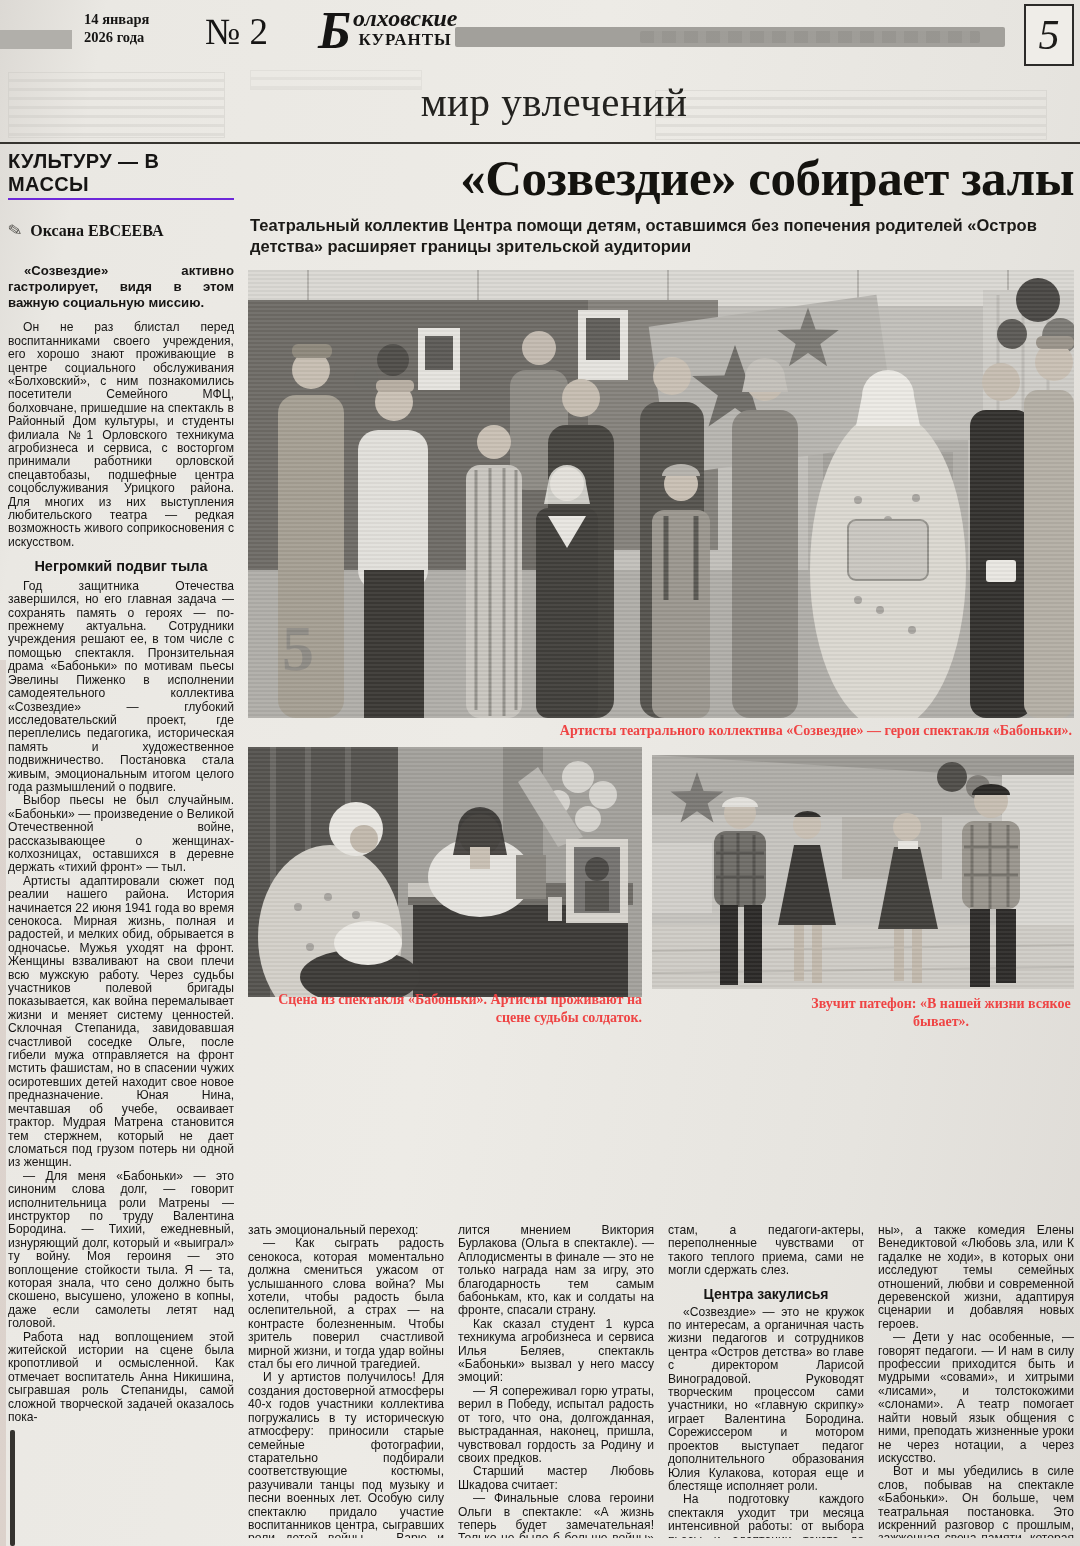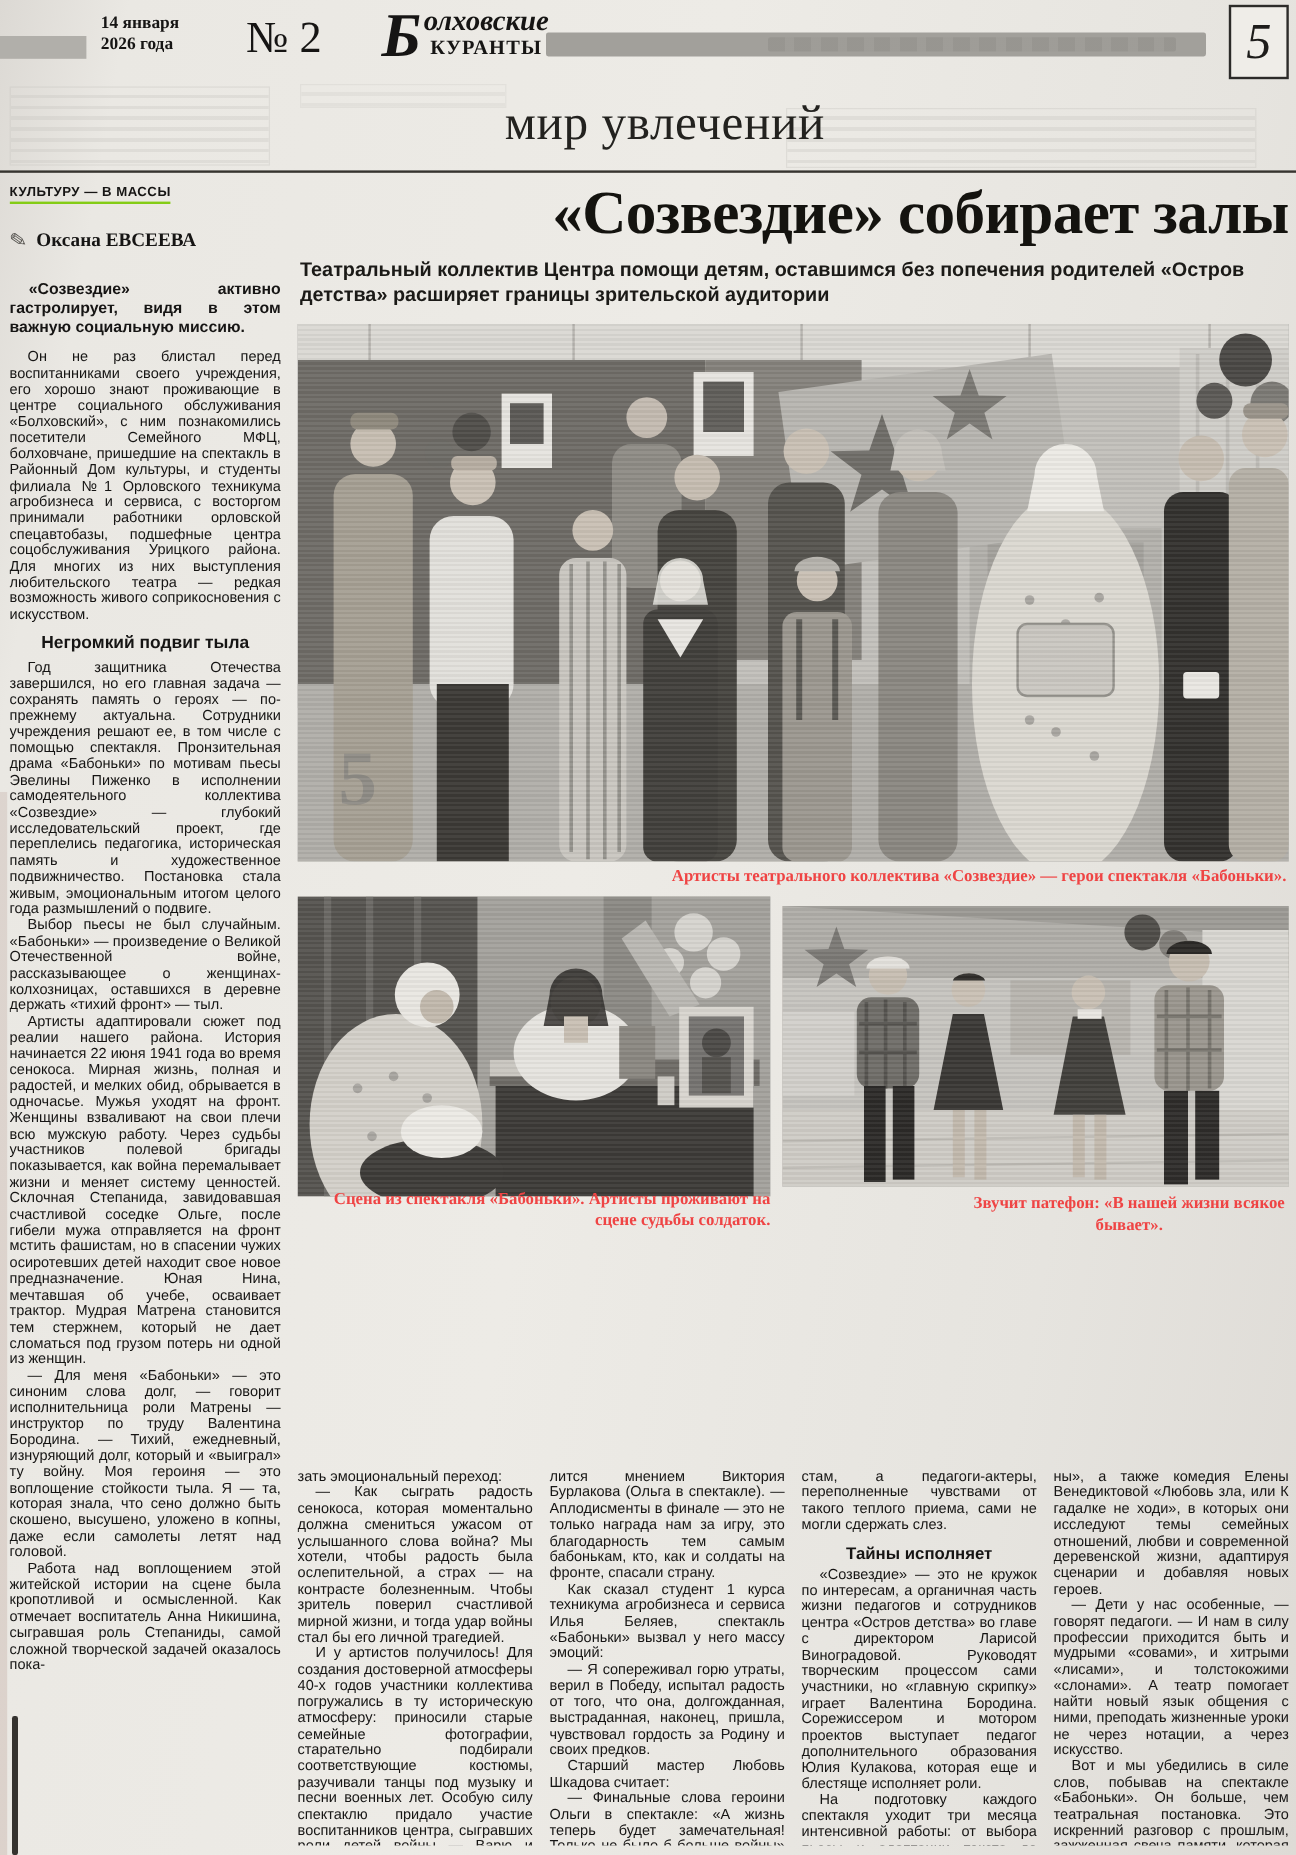--- a/index.html
+++ b/index.html
@@ -31,21 +31,21 @@
   .ghost{position:absolute;opacity:.35;border:1px solid #c5c3be;
     background:repeating-linear-gradient(180deg,transparent 0 6px,#c9c7c2 6px 9px);}
   .g1{left:8px;top:8px;width:215px;height:64px;}
   .g2{left:655px;top:26px;width:390px;height:48px;}
   .g3{left:250px;top:6px;width:170px;height:18px;opacity:.25;}
   
   .bodywrap{position:absolute;left:8px;top:150px;width:1066px;height:1388px;}
   .leftcol{position:absolute;left:0;top:0;width:226px;height:1388px;overflow:hidden;}
   .main{position:absolute;left:240px;top:0;width:826px;height:1388px;}
   
-  .rubric{font-size:11px;font-weight:bold;letter-spacing:.4px;border-bottom:2px solid #84cc16;display:inline-block;padding-bottom:2px;margin-bottom:14px;}
+  .rubric{font-size:20px;font-weight:bold;letter-spacing:.4px;border-bottom:2px solid #6d28d9;display:inline-block;padding-bottom:2px;margin-bottom:14px;}
   .byline{display:flex;align-items:center;gap:8px;margin:6px 0 22px 0;}
   .pencil{font-size:17px;color:#55534f;transform:rotate(-10deg);}
   .author{font-family:"Liberation Serif",serif;font-weight:bold;font-size:16px;}
   .lede{font-weight:bold;font-size:13.2px;line-height:1.22;text-align:justify;text-indent:16px;margin:0 0 10px 0;}
   .bp{font-size:12.1px;line-height:13.4px;text-align:justify;margin:0;text-indent:15px;}
   .subhead{font-weight:bold;font-size:14.5px;text-align:center;margin:9px 0 5px 0;line-height:1.15;}
   .subhead2{font-weight:bold;font-size:14px;text-align:center;margin:8px 0 4px 0;}
   
   .headline{font-family:Liberation Serif, serif;font-weight:bold;font-size:51px;letter-spacing:-.5px;
     text-align:right;margin:2px 0 10px 0;line-height:1.04;color:#14130f;}
@@ -358,21 +358,21 @@
         <div class="bcol">
           <p class="bp" style="text-indent:0">лится мнением Виктория Бурлакова (Ольга в спектакле). — Аплодисменты в финале — это не только награда нам за игру, это благодарность тем самым бабонькам, кто, как и солдаты на фронте, спасали страну.</p>
           <p class="bp">Как сказал студент 1 курса техникума агробизнеса и сервиса Илья Беляев, спектакль «Бабоньки» вызвал у него массу эмоций:</p>
           <p class="bp">— Я сопереживал горю утраты, верил в Победу, испытал радость от того, что она, долгожданная, выстраданная, наконец, пришла, чувствовал гордость за Родину и своих предков.</p>
           <p class="bp">Старший мастер Любовь Шкадова считает:</p>
           <p class="bp">— Финальные слова героини Ольги в спектакле: «А жизнь теперь будет замечательная! Только не было б больше войны» — в сегодняшних реалиях звучат с особой остротой. Тема самоотверженности, поддержки солдат, приема под свое крыло осиротевших детей и помощи мирным жителям Донбасса продолжает жить в условиях проведения специальной военной операции. Нам очень понравился спектакль.</p>
 
         </div>
         <div class="bcol">
           <p class="bp" style="text-indent:0">стам, а педагоги-актеры, переполненные чувствами от такого теплого приема, сами не могли сдержать слез.</p>
-          <div class="subhead2">Тайны исполняет</div>
+          <div class="subhead2">Центра закулисья</div>
           <p class="bp">«Созвездие» — это не кружок по интересам, а органичная часть жизни педагогов и сотрудников центра «Остров детства» во главе с директором Ларисой Виноградовой. Руководят творческим процессом сами участники, но «главную скрипку» играет Валентина Бородина. Сорежиссером и мотором проектов выступает педагог дополнительного образования Юлия Кулакова, которая еще и блестяще исполняет роли.</p>
           <p class="bp">На подготовку каждого спектакля уходит три месяца интенсивной работы: от выбора пьесы и адаптации текста до репетиций и создания костюмов, которые готовит, а что-то и шьет своими руками, Валентина Витальевна. Роли распределяются не по возрастному, а по психологическому принципу — под характер человека.</p>
 
         </div>
         <div class="bcol">
           <p class="bp" style="text-indent:0">ны», а также комедия Елены Венедиктовой «Любовь зла, или К гадалке не ходи», в которых они исследуют темы семейных отношений, любви и современной деревенской жизни, адаптируя сценарии и добавляя новых героев.</p>
           <p class="bp">— Дети у нас особенные, — говорят педагоги. — И нам в силу профессии приходится быть и мудрыми «совами», и хитрыми «лисами», и толстокожими «слонами». А театр помогает найти новый язык общения с ними, преподать жизненные уроки не через нотации, а через искусство.</p>
           <p class="bp">Вот и мы убедились в силе слов, побывав на спектакле «Бабоньки». Он больше, чем театральная постановка. Это искренний разговор с прошлым, зажженная свеча памяти, которая не гаснет. Силами увлеченных энтузиастов создан живой «памятник» труженикам тыла, чья тихая стойкость спасла страну в годы Великой Отечественной войны.</p>
 
         </div>

